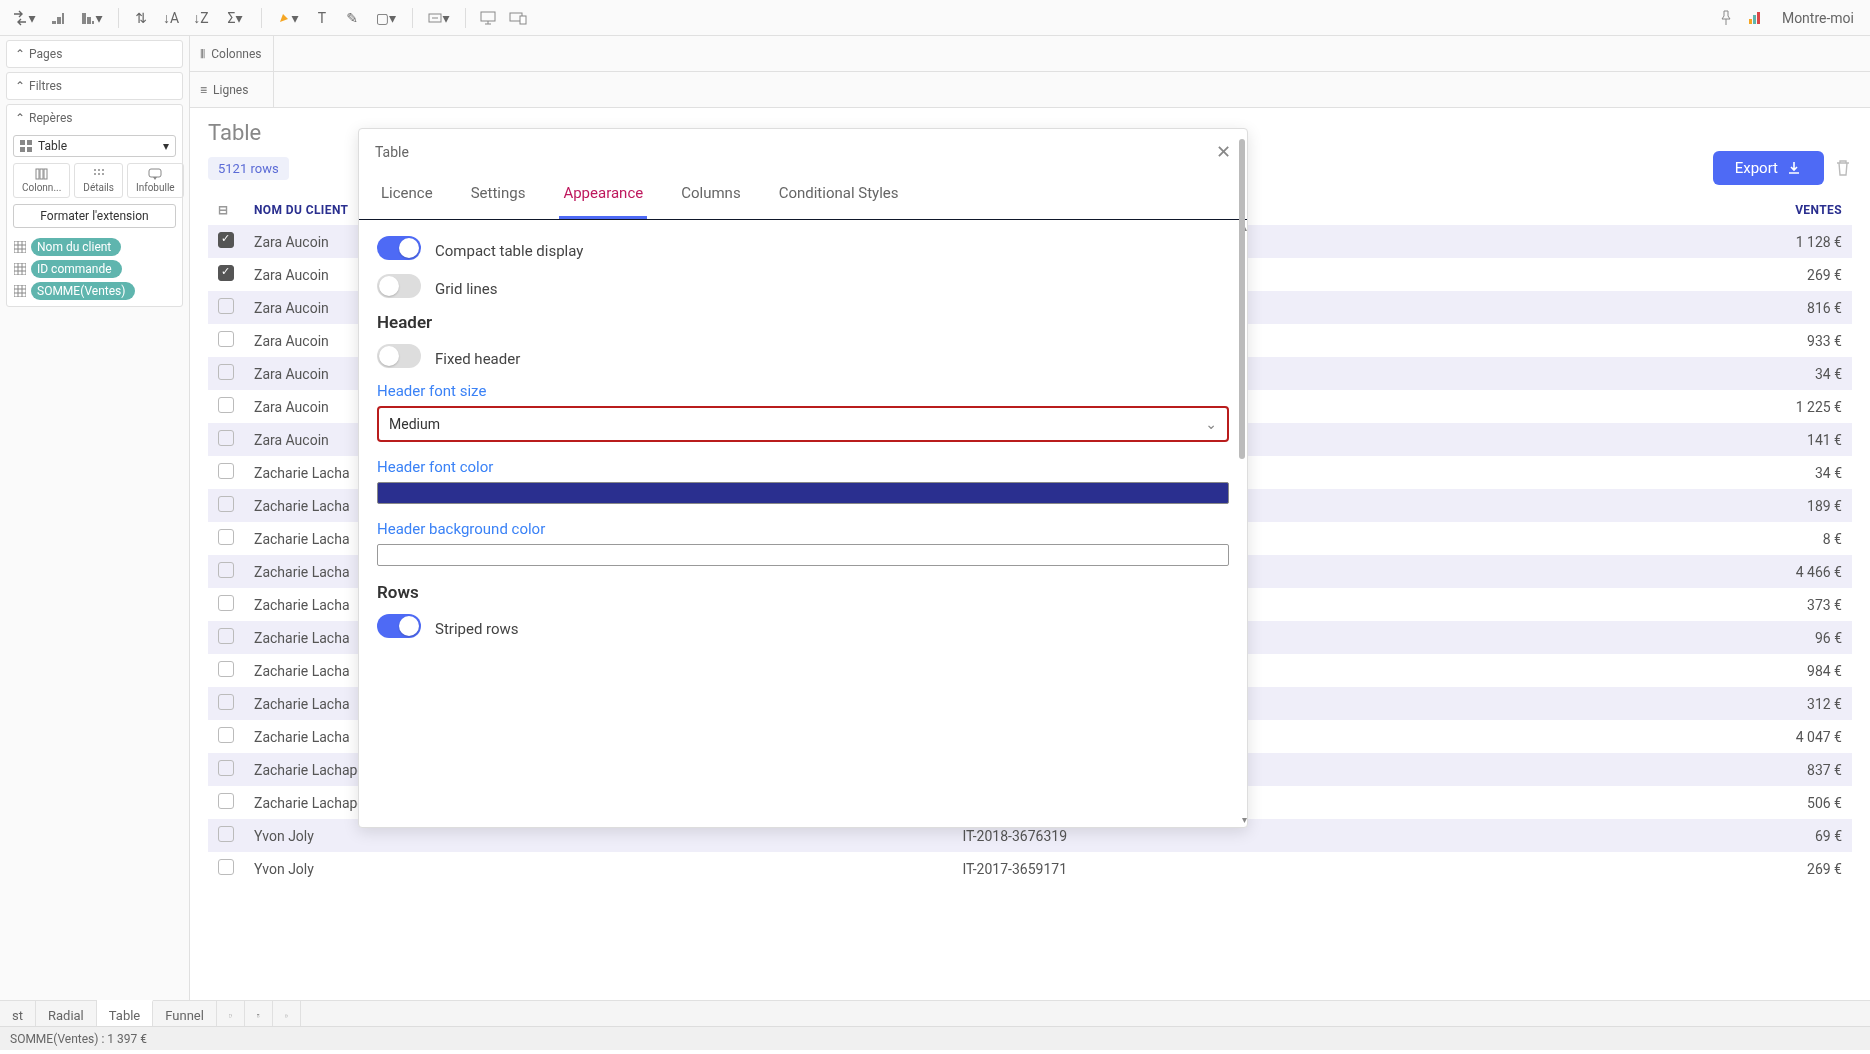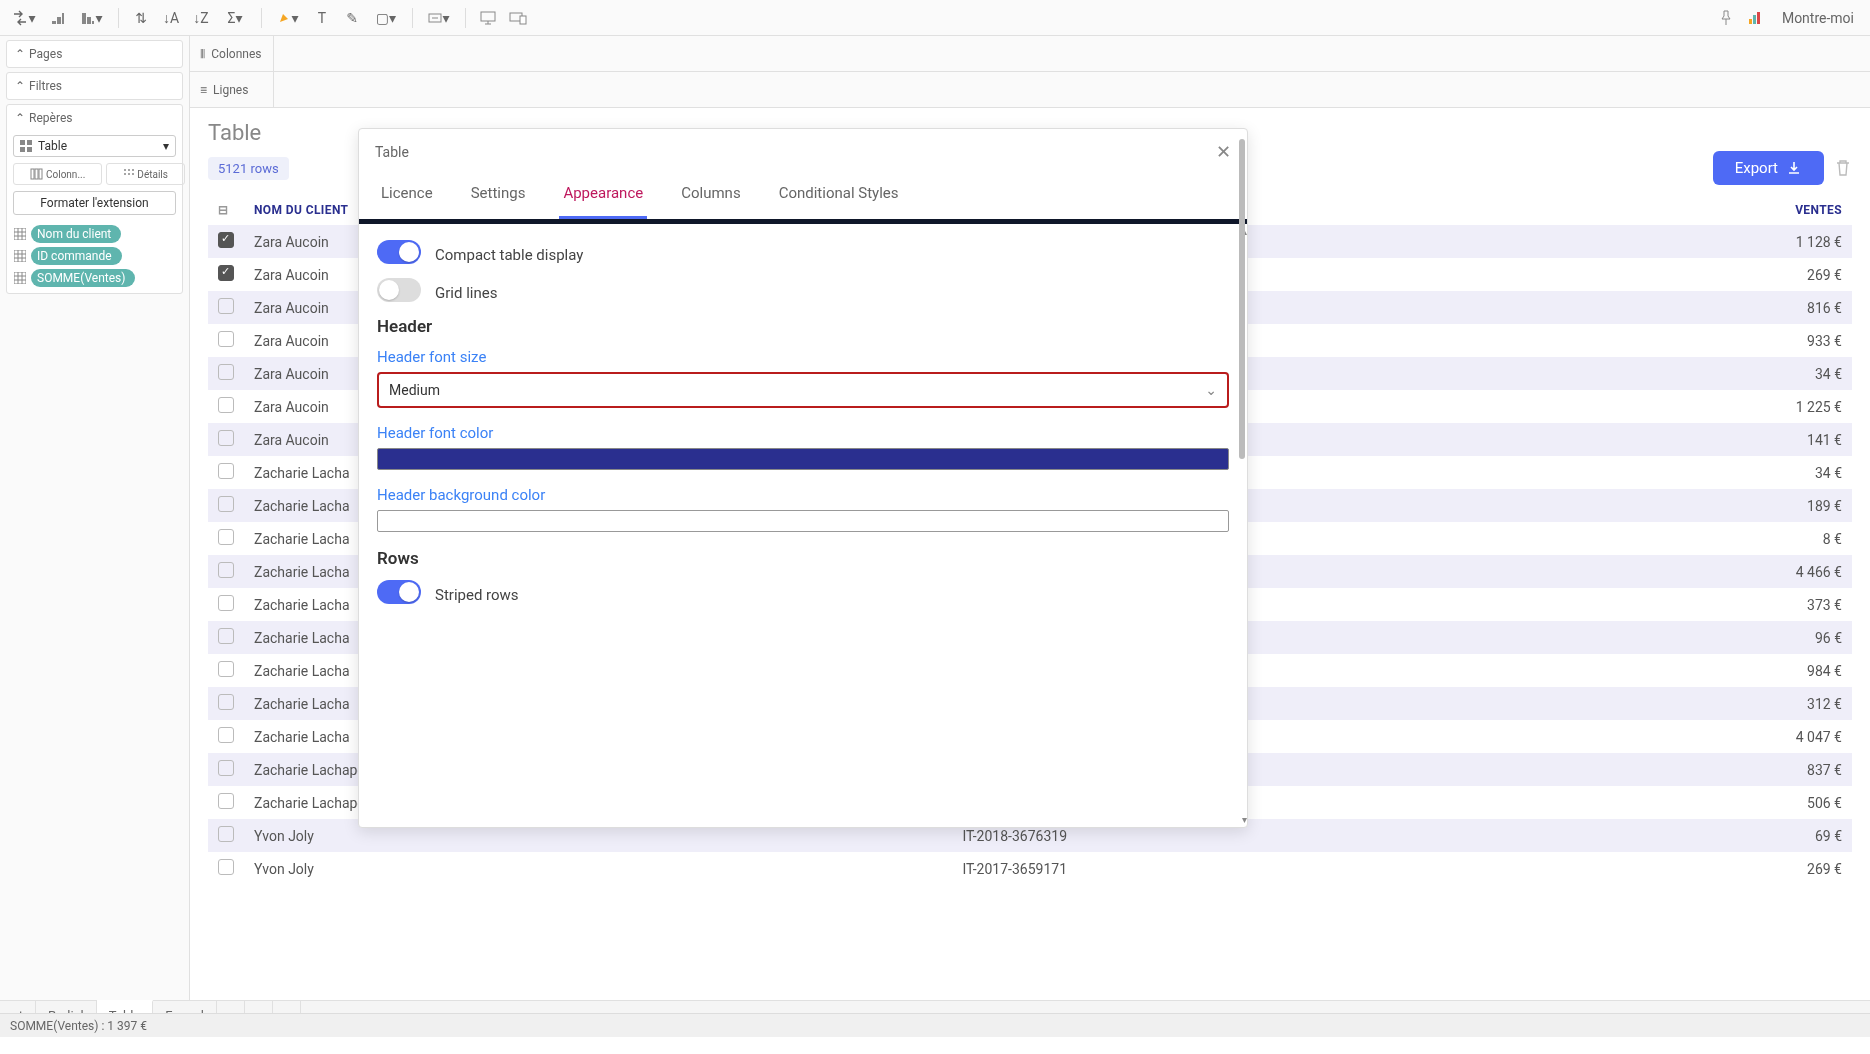--- a/index.html
+++ b/index.html
@@ -14,21 +14,21 @@
 .montre { color: #666; font-size: 14px; padding: 0 8px; }
 
 
 .main { display: flex; height: calc(100% - 36px - 30px - 24px); }
 .left-panel { width: 190px; border-right: 1px solid #e0e0e0; background: #fafafa; padding: 4px 6px; display: flex; flex-direction: column; gap: 4px; }
 .panel-section { border: 1px solid #e0e0e0; border-radius: 3px; background: #fff; }
 .panel-head { font-size: 12px; color: #666; padding: 6px 8px; display: flex; align-items: center; gap: 4px; }
 .panel-body { padding: 4px 6px; }
 .mark-select { border: 1px solid #ccc; border-radius: 3px; padding: 3px 6px; font-size: 12px; display: flex; align-items: center; gap: 6px; justify-content: space-between; }
 .mark-row { display: flex; gap: 4px; margin-top: 6px; }
-.mark-cell { flex: 1; border: 1px solid #e0e0e0; border-radius: 3px; display: flex; flex-direction: row; align-items: center; padding: 4px 16px; font-size: 10px; color: #666; gap: 2px; cursor: pointer; }
+.mark-cell { flex: 1; border: 1px solid #e0e0e0; border-radius: 3px; display: flex; flex-direction: column; align-items: center; padding: 4px 8px; font-size: 10px; color: #666; gap: 2px; cursor: pointer; }
 .format-btn { border: 1px solid #ccc; border-radius: 3px; padding: 4px 8px; font-size: 12px; text-align: center; margin-top: 6px; cursor: pointer; background: #fff; }
 .pill { display: inline-flex; align-items: center; gap: 4px; background: #5fb5ae; color: #fff; border-radius: 10px; padding: 2px 10px 2px 6px; font-size: 12px; margin: 2px 0; }
 .pill.green { background: #5fb5ae; }
 .pill-icon { width: 14px; height: 14px; display:flex; align-items:center; justify-content:center; }
 .pill-row { display:flex; align-items:center; gap:4px; }
 
 
 .center { flex: 1; display: flex; flex-direction: column; }
 .shelf { height: 36px; border-bottom: 1px solid #e0e0e0; display: flex; align-items: center; background: #fafafa; }
 .shelf-label { width: 84px; padding: 0 10px; font-size: 12px; color: #666; display:flex; align-items:center; gap:6px; border-right:1px solid #e0e0e0; height:100%; }
@@ -51,21 +51,21 @@
 .neg { color: #d94848; }
 .chk { width:16px; height:16px; border:1px solid #bbb; border-radius:3px; display:inline-block; }
 .chk.checked { background:#555; border-color:#555; position:relative; }
 .chk.checked::after { content:"✓"; color:#fff; font-size:11px; position:absolute; top:-1px; left:2px; }
 .collapse-icon { color:#999; font-size:12px; }
 
 
 .modal { position: absolute; left: 358px; top: 128px; width: 890px; height: 700px; background: #fff; border: 1px solid #ddd; border-radius: 4px; box-shadow: 0 4px 16px rgba(0,0,0,0.12); display:flex; flex-direction:column; z-index: 50; }
 .modal-head { padding: 12px 16px; font-size: 14px; color: #666; display:flex; align-items:center; }
 .modal-close { margin-left:auto; color:#888; cursor:pointer; font-size:18px; }
-.modal-tabs { display:flex; gap: 30px; padding: 0 18px; border-bottom:5px solid #0f172a; }
+.modal-tabs { display:flex; gap: 30px; padding: 0 18px; border-bottom:1px solid #0f172a; }
 .modal-tab { padding: 10px 4px 14px 4px; font-size: 15px; color: #666; cursor:pointer; border-bottom: 3px solid transparent; }
 .modal-tab.active { color:#be185d; border-bottom-color:#4e6af5; }
 .modal-body { flex:1; overflow-y:auto; padding: 16px 18px; position:relative; }
 .scroll-ind { position:absolute; right:2px; top:0; bottom:0; width:6px; }
 .scroll-arrow { position:absolute; right:0; font-size:10px; color:#888; }
 .toggle-row { display:flex; align-items:flex-end; gap: 14px; margin-bottom: 14px; }
 .toggle { width:44px; height:24px; border-radius:12px; background:#ddd; position:relative; cursor:pointer; }
 .toggle .knob { width:20px; height:20px; background:#fff; border-radius:50%; position:absolute; top:2px; left:2px; box-shadow:0 1px 2px rgba(0,0,0,0.2); }
 .toggle.on { background:#4e6af5; }
 .toggle.on .knob { left:22px; }
@@ -77,21 +77,21 @@
 .color-dark { background:#2a2f8f; border-color:#888; }
 .color-light { background:#fff; }
 
 
 .bottom-tabs { position:absolute; bottom:24px; left:0; right:0; height:30px; border-top:1px solid #e0e0e0; background:#f5f5f5; display:flex; align-items:center; font-size:13px; }
 .btab { padding: 0 12px; height:100%; display:flex; align-items:center; border-right:1px solid #e0e0e0; color:#666; cursor:pointer; }
 .btab.active { background:#fff; border-top:2px solid #fff; position:relative; top:-1px; }
 .btab-icon { width:28px; justify-content:center; }
 
 
-.status-bar { position:absolute; bottom:17px; left:0; right:0; height:24px; background:#f0f0f0; border-top:1px solid #ddd; font-size:12px; color:#666; display:flex; align-items:center; padding:0 10px; }
+.status-bar { position:absolute; bottom:4px; left:0; right:0; height:24px; background:#f0f0f0; border-top:1px solid #ddd; font-size:12px; color:#666; display:flex; align-items:center; padding:0 10px; }
 
 svg { display:block; }
 </style>
 </head>
 <body>
 
 <div class="top-toolbar">
   <div class="tool-icon tool-drop"><svg width="16" height="16" viewBox="0 0 16 16">
         <path d="M2 4h8M7 1l3 3-3 3M14 12H6m3 3l-3-3 3-3" stroke="#666" fill="none" stroke-width="1.4"></path>
       </svg>▾</div>
@@ -438,20 +438,26 @@
       <span class="toggle-label">Compact table display</span>
     </div>
     <div class="toggle-row">
       <div class="toggle">
           <div class="knob"></div>
         </div>
       <span class="toggle-label">Grid lines</span>
     </div>
 
     <div class="section-h">Header</div>
+    <div class="toggle-row">
+      <div class="toggle">
+          <div class="knob"></div>
+        </div>
+      <span class="toggle-label">Fixed header</span>
+    </div>
 
     <div class="field-label">Header font size</div>
     <div class="select-box">
       <span>Medium</span>
         <span style="color:#888;">⌄</span>
     </div>
 
     <div class="field-label">Header font color</div>
     <div class="color-input color-dark"></div>
 

